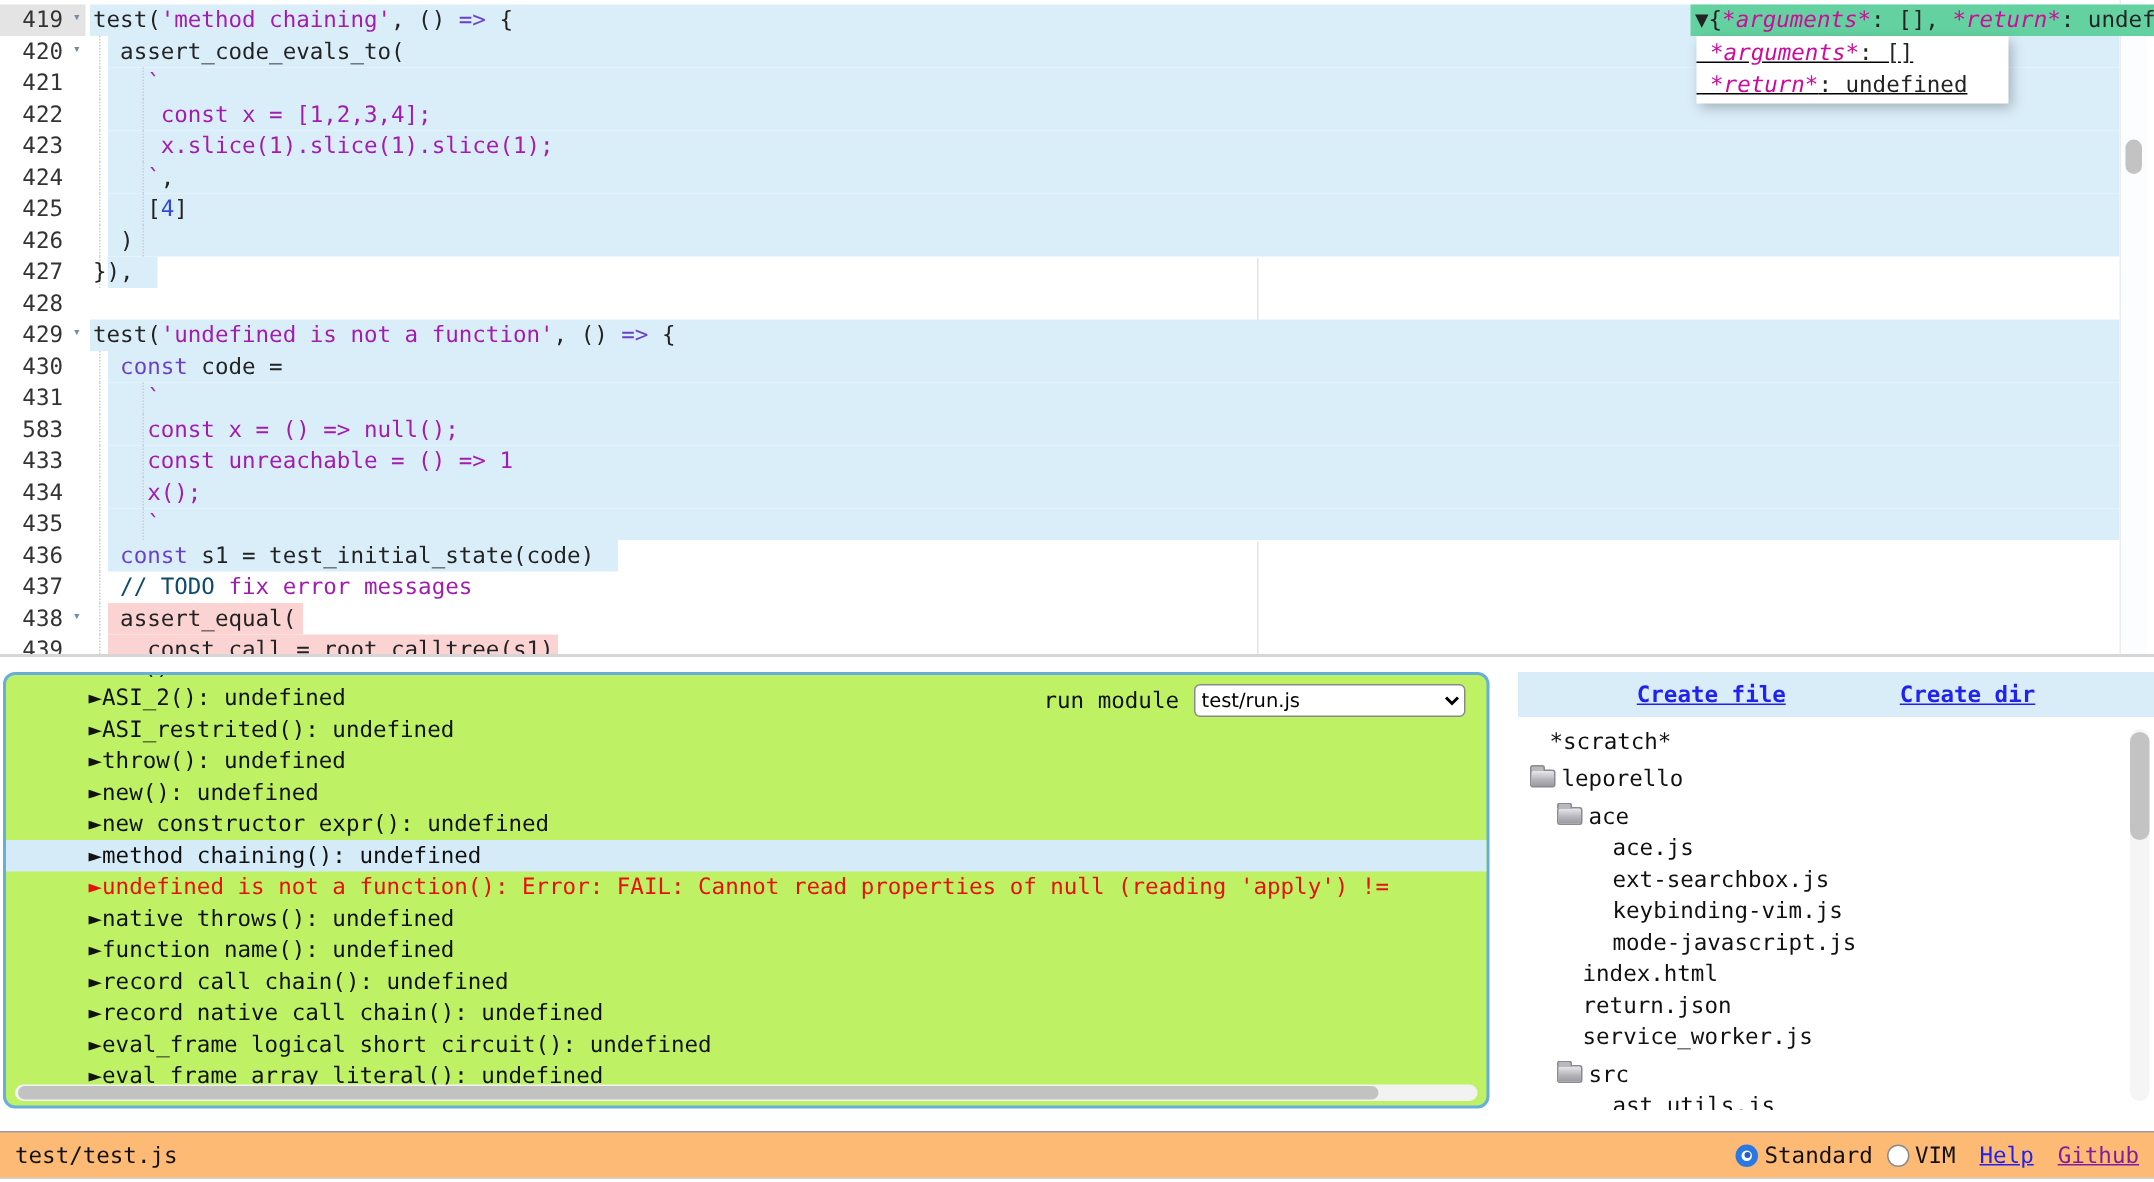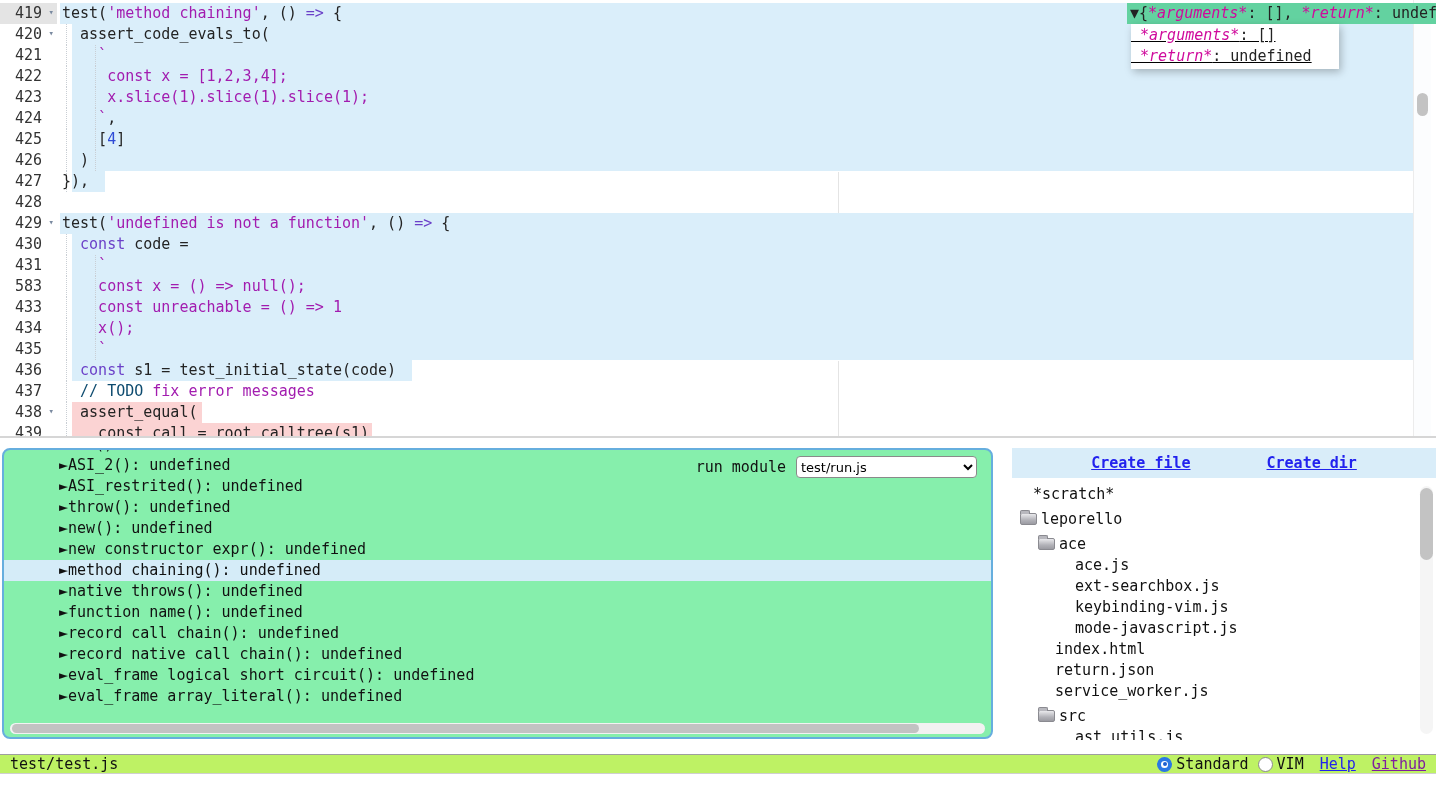--- a/index.html
+++ b/index.html
@@ -35,21 +35,21 @@
 
   
   #tooltip { position:absolute; left:1127px; top:3px; z-index:6; font-size:15px; line-height:21px; }
   #tooltip-header { height:21px; background:#63d2a0; padding:0 3px; white-space:pre; }
   #tooltip-body { position:relative; left:4px; width:208px; background:#fff;
        box-shadow:2px 3px 8px rgba(0,0,0,.25); padding:1px 0 2px 0; }
   .tt-row { height:21px; white-space:pre;text-decoration:underline; }
 
   
   #output-panel { position:absolute; left:2px; top:448px; width:991px; height:291px;
-       border:2px solid #66aede; border-radius:8px; background:#86efac; overflow:hidden; }
+       border:2px solid #66aede; border-radius:8px; background:#bef264; overflow:hidden; }
   #output-list { position:relative; margin-top:-16px; }
   .orow { height:21px; line-height:21px; font-size:15px; padding-left:55px;
           white-space:pre; color:#111; }
   .orow.selected { background:#d5ecf8; }
   .orow.error { color:#e8100c; }
 
   #run-module { position:absolute; right:14px; top:6px; display:flex; gap:10px;
        align-items:center; font-size:15px; color:#111; z-index:2; background:transparent; }
   #run-module select { width:181px; height:22px; font:13px "DejaVu Sans", sans-serif;
        border:1px solid #8a8a8a; border-radius:4px; background:#fff; }
@@ -71,22 +71,22 @@
        background:linear-gradient(180deg,#e9e9ec,#b2b2b8 60%,#9b9ba2);
        border:1px solid #8a8a90; border-radius:2px; margin-right:4px; vertical-align:-1px; }
   .folder-icon::before { content:""; position:absolute; top:-4px; left:-1px; width:8px; height:3px;
        background:#b8b8be; border:1px solid #8a8a90; border-bottom:none; border-radius:2px 2px 0 0; }
   #tree-scroll-track { position:absolute; right:3px; top:8px; width:13px; height:248px;
        background:#f5f5f5; border-radius:7px; }
   #tree-scroll-thumb { position:absolute; right:3px; top:10px; width:13px; height:72px;
        background:#c3c3c3; border-radius:7px; }
 
   
-  #status-bar { position:absolute; left:0; top:754px; width:1436px; height:20px;
-       border-top:1px solid #9e9e9e; border-bottom:1px solid #cfcfcf; background:#bef264;
+  #status-bar { position:absolute; left:0; top:754px; width:1436px; height:32px;
+       border-top:1px solid #9e9e9e; border-bottom:1px solid #cfcfcf; background:#fdba74;
        display:flex; align-items:center; justify-content:space-between; padding:0 10px;
        font-size:15px; color:#111; }
   #status-right { display:flex; align-items:center; gap:16px; }
   .mode-item { display:flex; align-items:center; gap:4px; cursor:pointer; }
   .radio { width:15px; height:15px; border:1px solid #8a8a8a; border-radius:50%;
        background:#fff; display:inline-block; position:relative; }
   .radio.checked { border:4px solid #2a78e4; }
   .radio.checked::after { content:""; position:absolute; left:1.5px; top:1.5px; width:4px; height:4px;
        border-radius:50%; background:#1c5fd0; }
   .status-link { text-decoration:underline; cursor:pointer; }
@@ -135,20 +135,21 @@
 
 <div id="output-panel">
   <div id="output-list">
       <div class="orow">►ASI(): undefined</div>
       <div class="orow">►ASI_2(): undefined</div>
       <div class="orow">►ASI_restrited(): undefined</div>
       <div class="orow">►throw(): undefined</div>
       <div class="orow">►new(): undefined</div>
       <div class="orow">►new constructor expr(): undefined</div>
       <div class="orow selected">►method chaining(): undefined</div>
+      <div class="orow error">►undefined is not a function(): Error: FAIL: Cannot read properties of null (reading 'apply') != </div>
       <div class="orow">►native throws(): undefined</div>
       <div class="orow">►function name(): undefined</div>
       <div class="orow">►record call chain(): undefined</div>
       <div class="orow">►record native call chain(): undefined</div>
       <div class="orow">►eval_frame logical short circuit(): undefined</div>
       <div class="orow">►eval_frame array_literal(): undefined</div>
     </div>
   <div id="run-module">
     <span>run module</span>
     <select aria-label="run module"><option>test/run.js</option></select>

